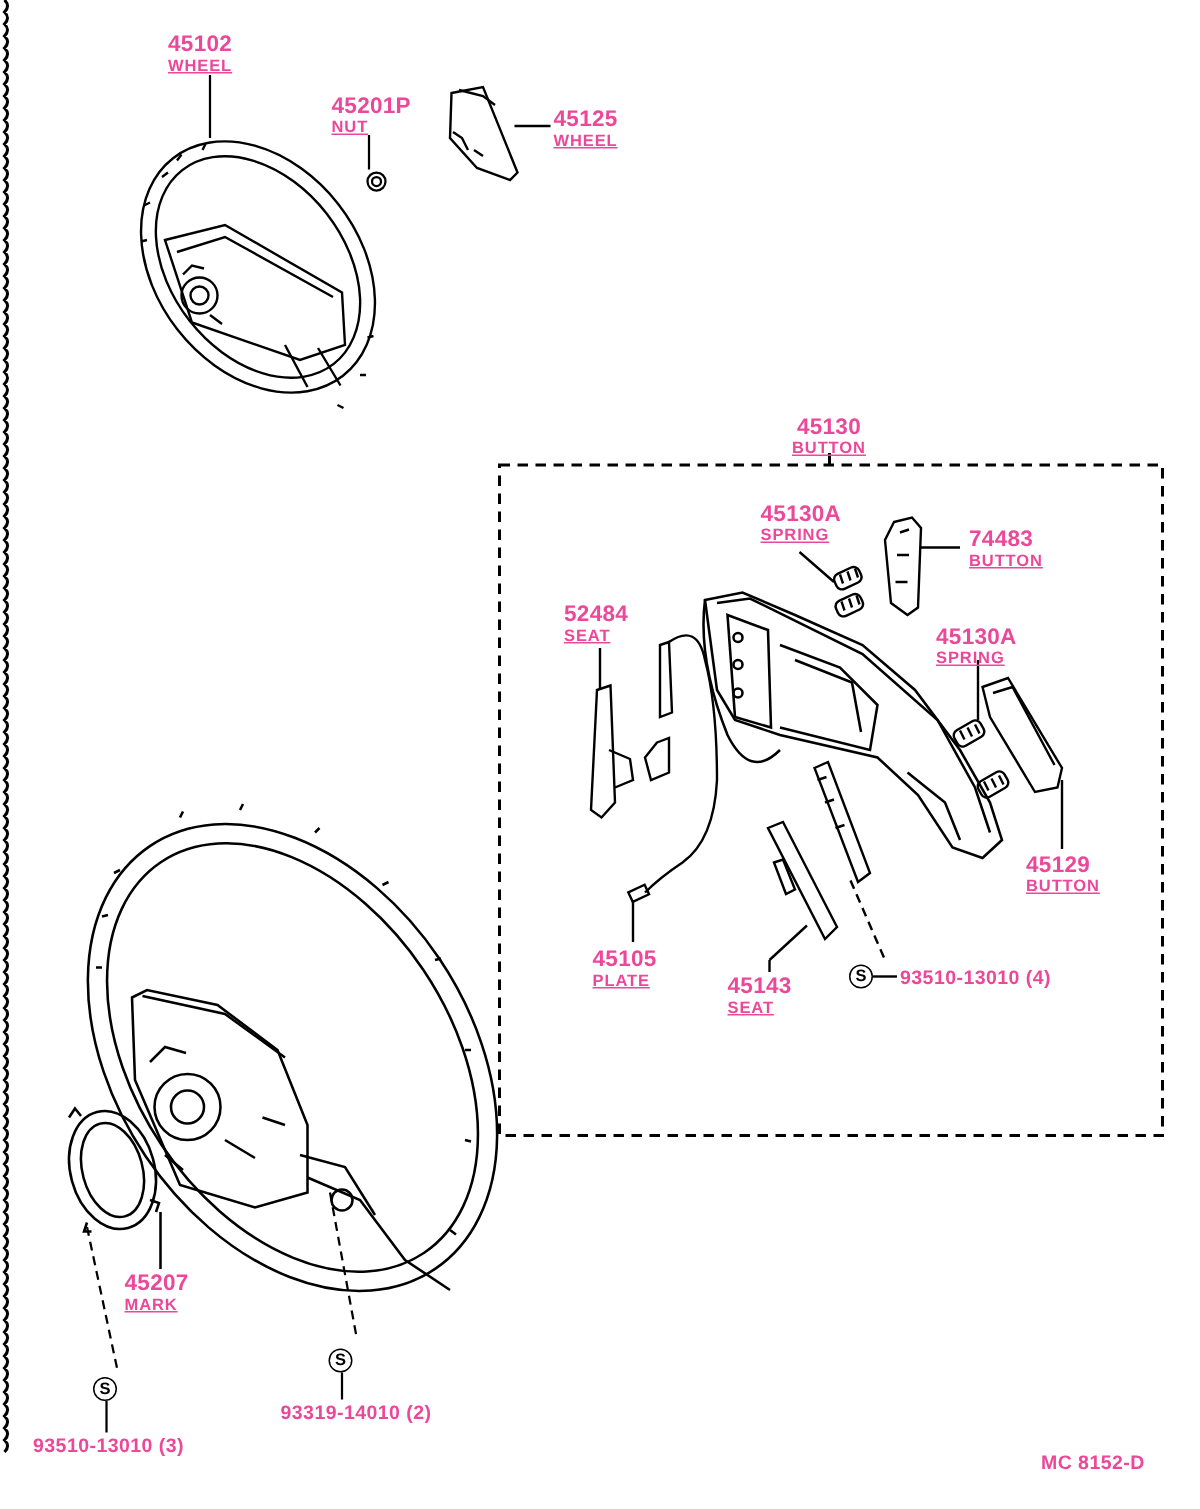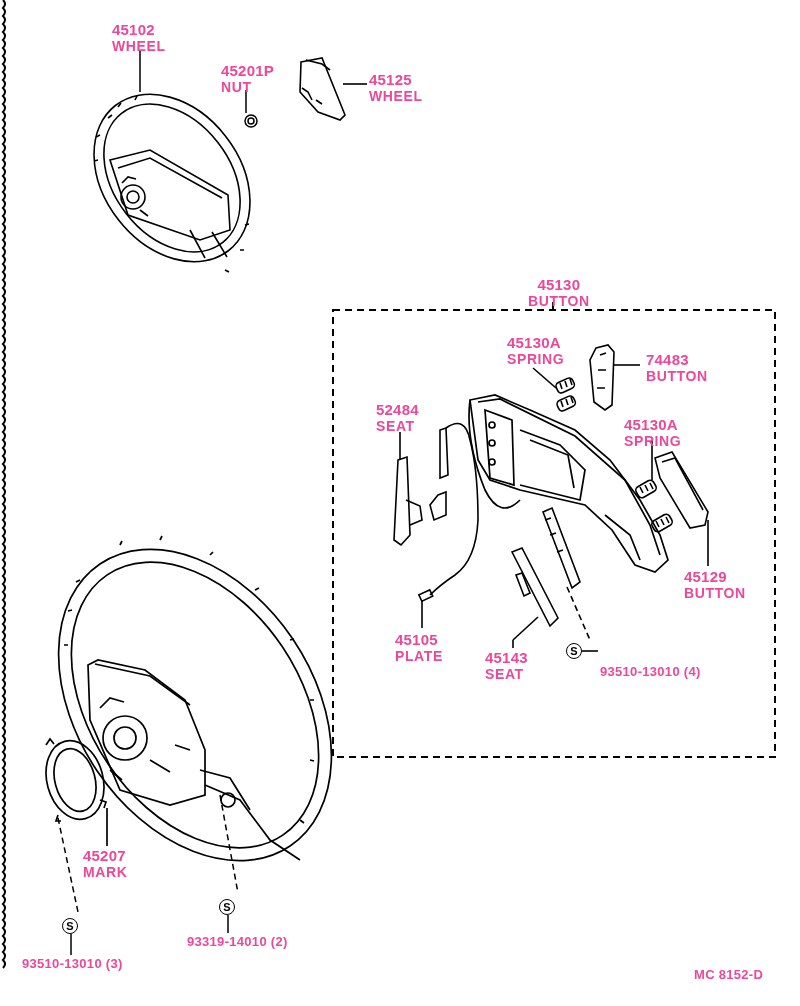--- a/index.html
+++ b/index.html
@@ -1,20 +1,20 @@
 <!DOCTYPE html>
 <html><head>
   <meta charset="utf-8">
   <style>
     html, body { margin: 0; padding: 0; background: #ffffff; }
     body { width: 800px; height: 1006px; position: relative; overflow: hidden; font-family: "Liberation Sans", "DejaVu Sans", sans-serif; color: #000; }
     #diagram { position: absolute; left: 0; top: 0; width: 800px; height: 1006px; }
     .lbl { position: absolute; line-height: 1; white-space: nowrap; color: #ec4899; }
     .num { font-size: 15px; font-weight: bold; letter-spacing: 0.2px; }
-    .name { font-size: 14px; font-weight: bold; letter-spacing: 0.6px; display: block; margin-top: 1px; }
+    .name { font-size: 11px; font-weight: bold; letter-spacing: 0.6px; display: block; margin-top: 1px; text-decoration: underline; }
     .code { font-size: 13px; font-weight: bold; letter-spacing: 0.3px; }
     .sym { position: absolute; width: 14px; height: 14px; border: 1.5px solid #000; border-radius: 50%; font-size: 11px; font-weight: bold; text-align: center; line-height: 14px; background: #fff; }
     .center { text-align: center; }
   </style>
 </head>
 <body>
 
 <svg id="diagram" viewBox="0 0 800 1006" xmlns="http://www.w3.org/2000/svg">
 
   <g fill="none" stroke="#000" stroke-width="2">
@@ -201,21 +201,21 @@
   <span class="num">45143</span>
   <span class="name">SEAT</span>
 </div>
 
 <div class="lbl" style="left:83px; top:848px;">
   <span class="num">45207</span>
   <span class="name">MARK</span>
 </div>
 
 <div class="sym" style="left:566px; top:643px;">S</div>
-<div class="lbl code" style="left:600px; top:645px;margin-top:20px;">93510-13010 (4)</div>
+<div class="lbl code" style="left:600px; top:645px;">93510-13010 (4)</div>
 
 <div class="sym" style="left:219px; top:899px;">S</div>
 <div class="lbl code" style="left:187px; top:935px;">93319-14010 (2)</div>
 
 <div class="sym" style="left:62px; top:918px;">S</div>
 <div class="lbl code" style="left:22px; top:957px;">93510-13010 (3)</div>
 
 <div class="lbl code" style="left:694px; top:968px;">MC 8152-D</div>
 
 </body></html>

